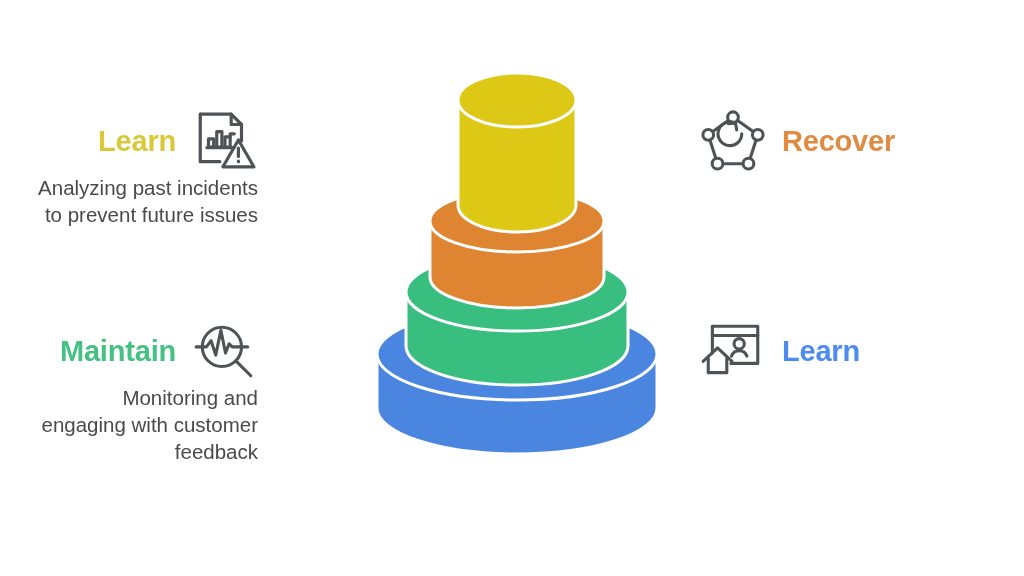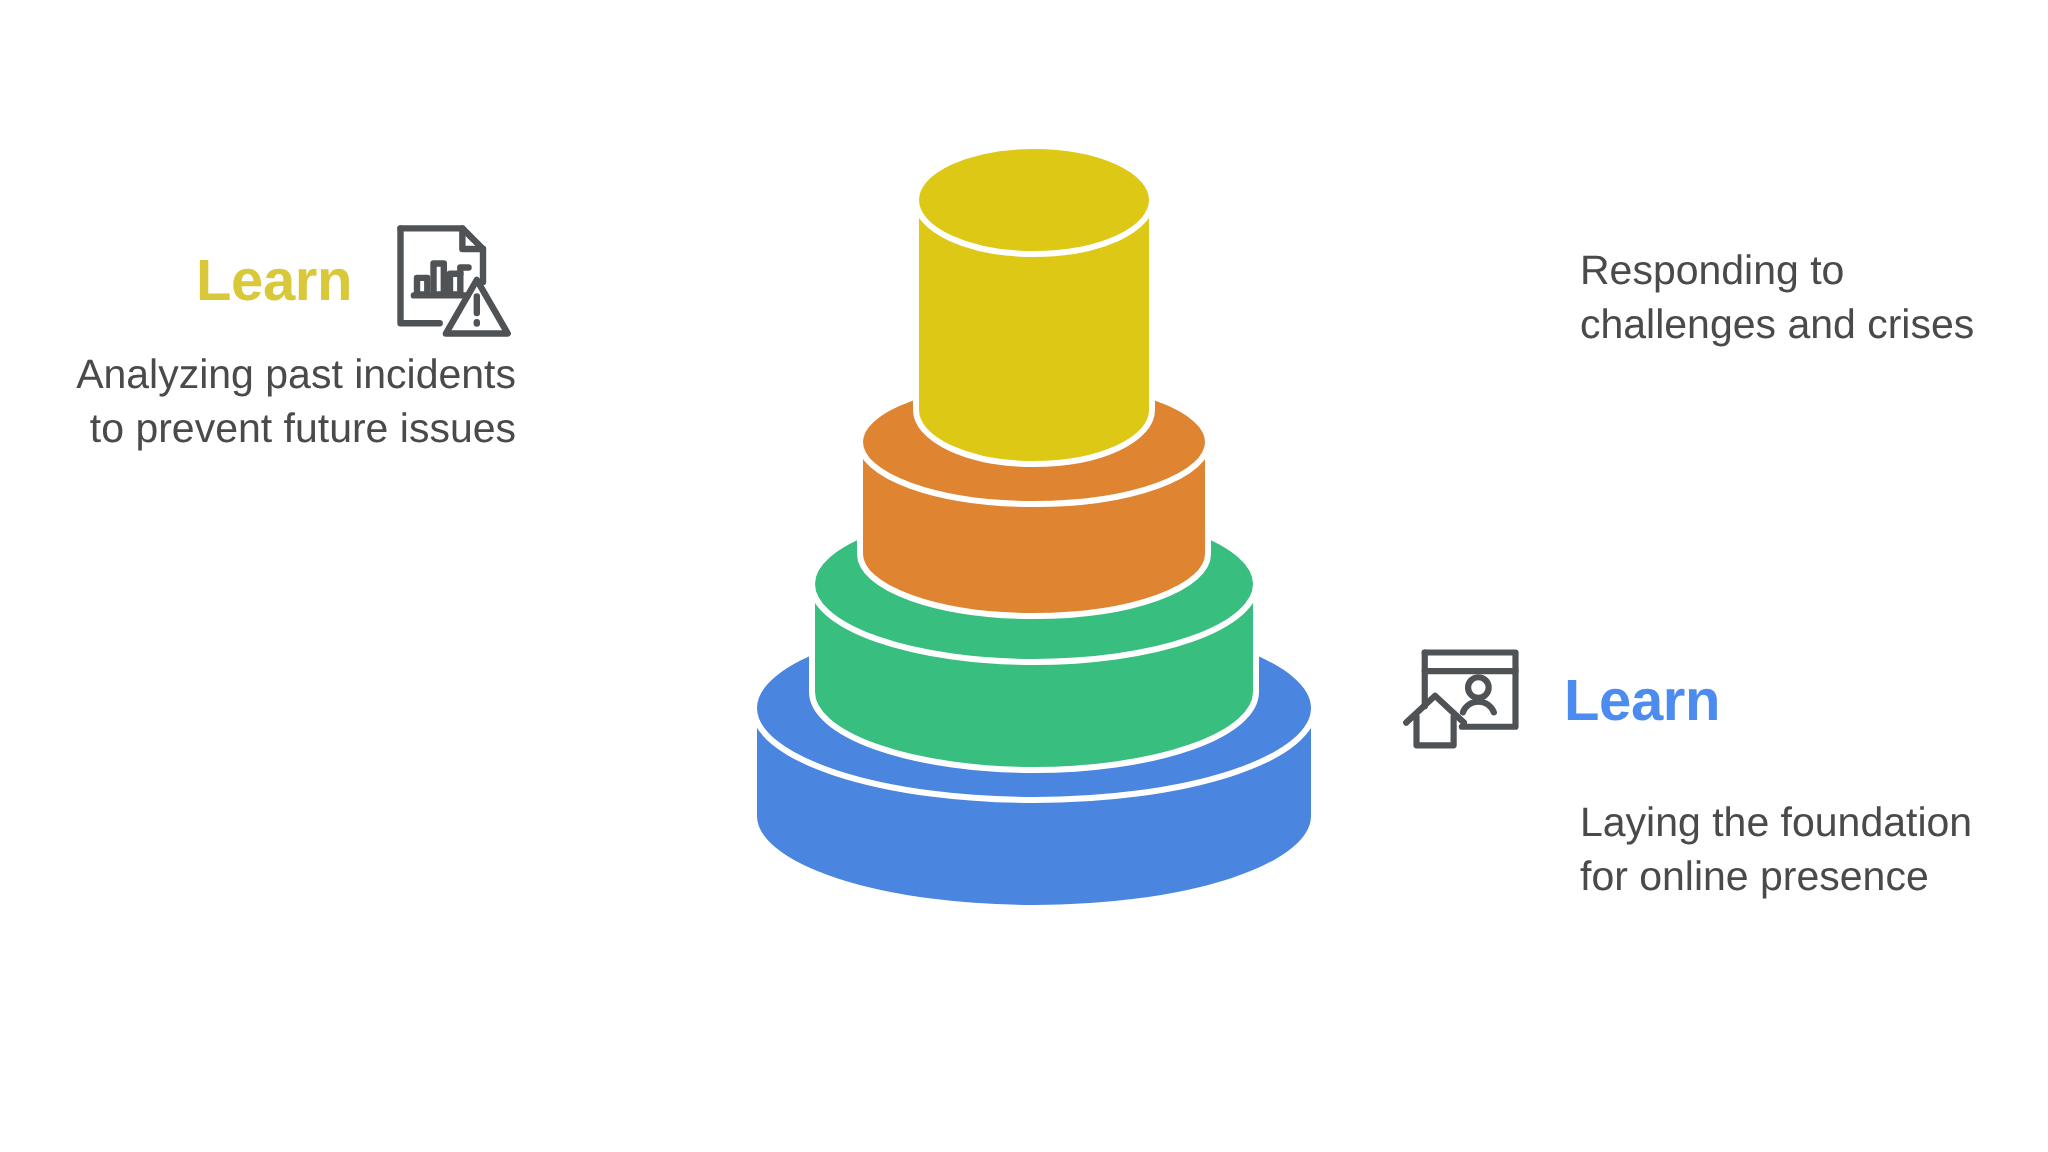--- a/index.html
+++ b/index.html
@@ -90,42 +90,68 @@
           <path d="M45 39 v8"></path>
           <path d="M45 51.5 v0.6"></path>
         </svg>
       </span>
     </div>
     <div class="q-desc ta-right">Analyzing past incidents
 to prevent future issues</div>
   </div>
 
   <div class="quad" id="quad-recover">
-    <div class="q-desc ta-left">Responding to
-challenges and crises</div>
+    <div class="head-row left-align">
+      <span class="icon-box">
+        <svg viewBox="0 0 64 64" fill="none" stroke="#4f5356" stroke-width="3" stroke-linecap="round" stroke-linejoin="round">
+          <path d="M32 9 L56 26 L47 54 H17 L8 26 Z"></path>
+          <circle cx="32" cy="9" r="5.2" fill="#ffffff"></circle>
+          <circle cx="56" cy="26" r="5.2" fill="#ffffff"></circle>
+          <circle cx="47" cy="54" r="5.2" fill="#ffffff"></circle>
+          <circle cx="17" cy="54" r="5.2" fill="#ffffff"></circle>
+          <circle cx="8" cy="26" r="5.2" fill="#ffffff"></circle>
+          <path d="M40.5 25 a11.5 11.5 0 1 1 -6.6 -10.4"></path>
+          <path d="M34.4 14.6 l-6.9 0.7 M34.4 14.6 l1.2 6.6"></path>
+        </svg>
+      </span>
+      <span class="q-title spacer-title" style="color:#E08A42">Recover</span>
+    </div>
   </div>
 
+  <div class="quad" id="quad-maintain">
+    <div class="head-row right-align">
+      <span class="q-title spacer-title" style="color:#45C183">Maintain</span>
+      <span class="icon-box">
+        <svg viewBox="0 0 64 64" fill="none" stroke="#4f5356" stroke-width="3" stroke-linecap="round" stroke-linejoin="round">
+          <circle cx="29" cy="28" r="19"></circle>
+          <path d="M42.5 41.5 L57 56"></path>
+          <path d="M4 28 h10 l4.5 -6 4.5 14 5 -24 4.5 22 3.5 -9 3 3 H54"></path>
+        </svg>
+      </span>
+    </div>
+    <div class="q-desc ta-right">Monitoring and
+engaging with customer
+feedback</div>
+  </div>
 
   <div class="quad" id="quad-build">
     <div class="head-row left-align">
       <span class="icon-box">
         <svg viewBox="0 0 64 64" fill="none" stroke="#4f5356" stroke-width="3" stroke-linecap="round" stroke-linejoin="round">
           <path d="M12 8 H56 V44 H30"></path>
           <path d="M12 8 V34"></path>
           <path d="M12 17 H56"></path>
           <circle cx="38" cy="25" r="5"></circle>
           <path d="M30.5 37 a8 8 0 0 1 15 0"></path>
           <path d="M3 42 L17 29 L31 42"></path>
           <path d="M8 39 V53 H26 V39"></path>
         </svg>
       </span>
       <span class="q-title spacer-title" style="color:#4C8BF0">Learn</span>
     </div>
-    <div class="q-desc ta-left">Laying the foundation
-for online presence</div>
   </div>
 
   <div id="cake">
     <svg viewBox="0 0 330 430">
 
       <g>
         <path d="M25 296 a140 46 0 0 1 280 0 v54 a140 46 0 0 1 -280 0 Z" fill="#4A85E0" stroke="#ffffff" stroke-width="3"></path>
         <ellipse cx="165" cy="296" rx="140" ry="46" fill="#4A85E0" stroke="#ffffff" stroke-width="3"></ellipse>
       </g>
 

